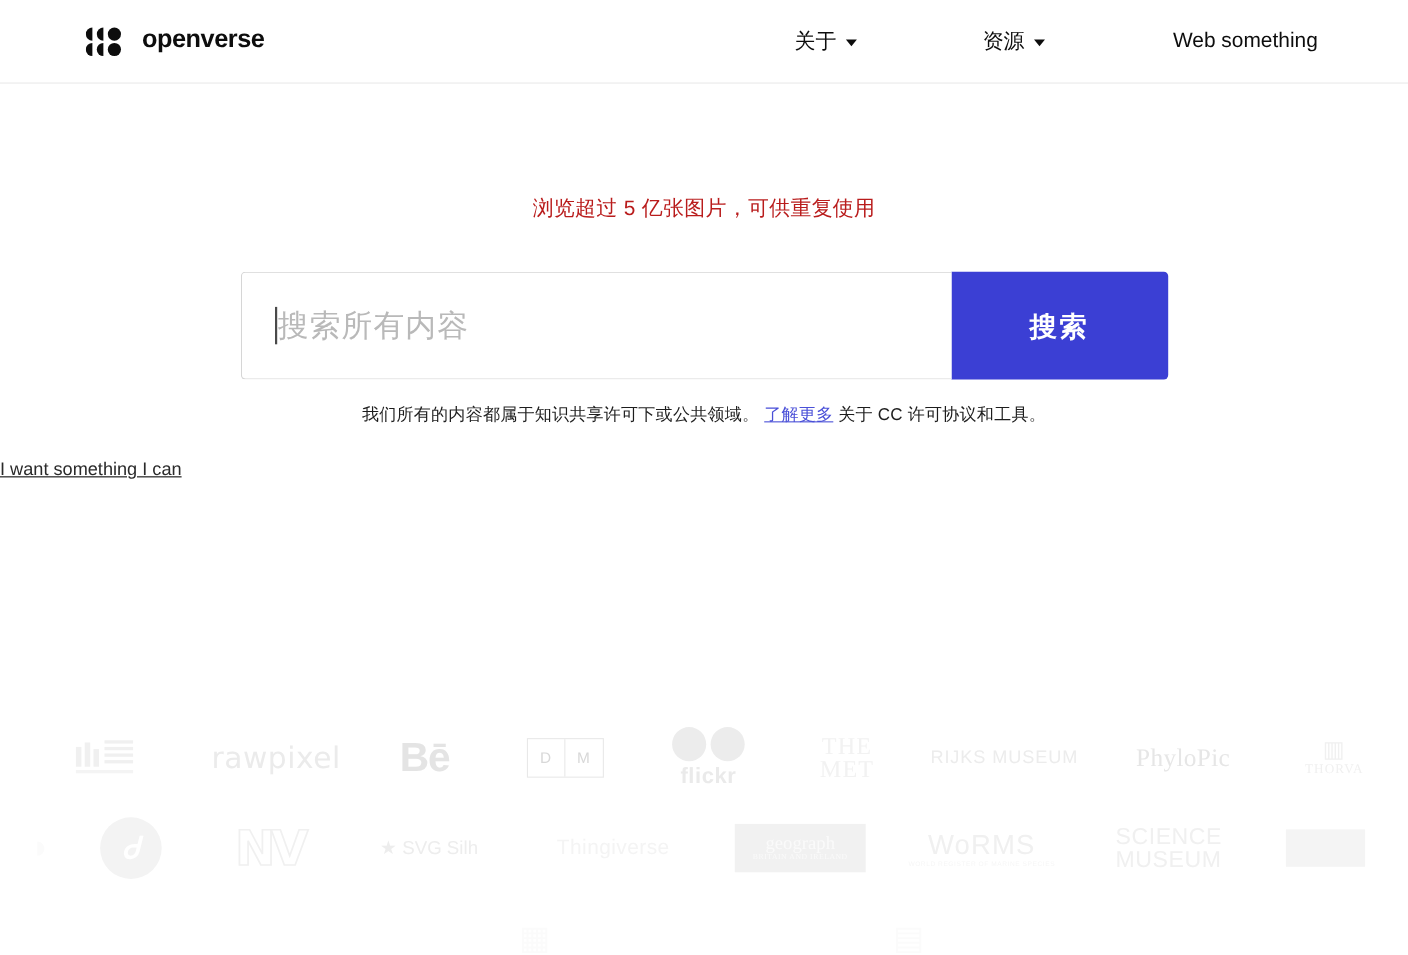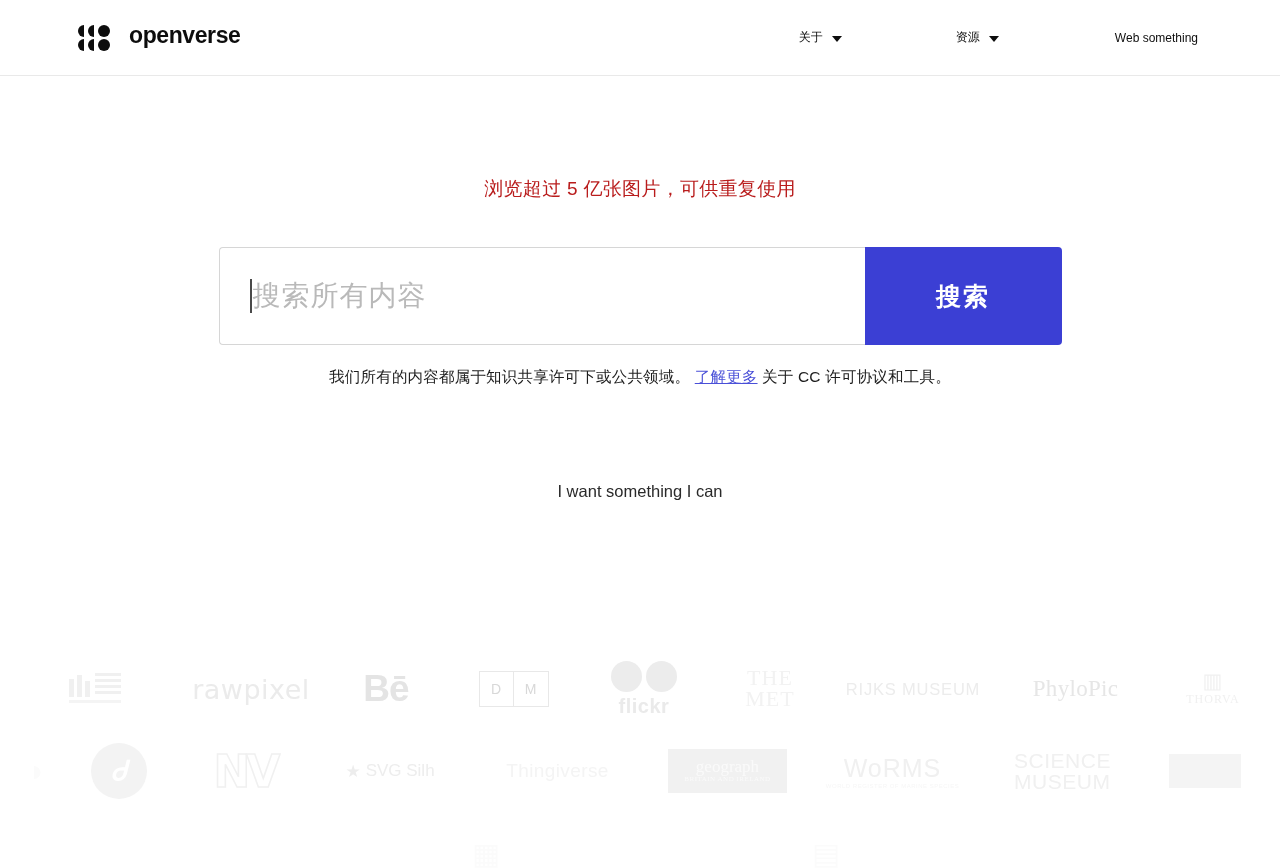--- a/index.html
+++ b/index.html
@@ -47,21 +47,21 @@
   .nav {
     margin-left: auto;
     margin-right: 80px;
     display: flex;
     align-items: center;
   }
   .nav-item {
     display: flex;
     align-items: center;
     gap: 9px;
-    font-size: 12px;
+    font-size: 19px;
     color: #0d0d0d;
     text-decoration: none;
     padding: 8px 2px;
     cursor: pointer;
     white-space: nowrap;
   }
   .nav-gap-1 { margin-right: 110px; }
   .nav-gap-2 { margin-right: 112px; text-align: right; }
   .caret {
     width: 0; height: 0;
@@ -148,22 +148,22 @@
     color: #1d1d1d;
     letter-spacing: 0.2px;
   }
   .license-note a {
     color: #4a50d8;
     text-decoration: underline;
   }
 
   
   .filters {
-    margin-top: 94px;
-    text-align: center;
+    margin-top: 30px;
+    text-decoration: underline;
   }
   .filters-title {
     font-size: 16.5px;
     color: #2a2a2a;
     margin-bottom: 17px;
   }
   .filter-options {
     display: flex;
     justify-content: center;
     align-items: center;

